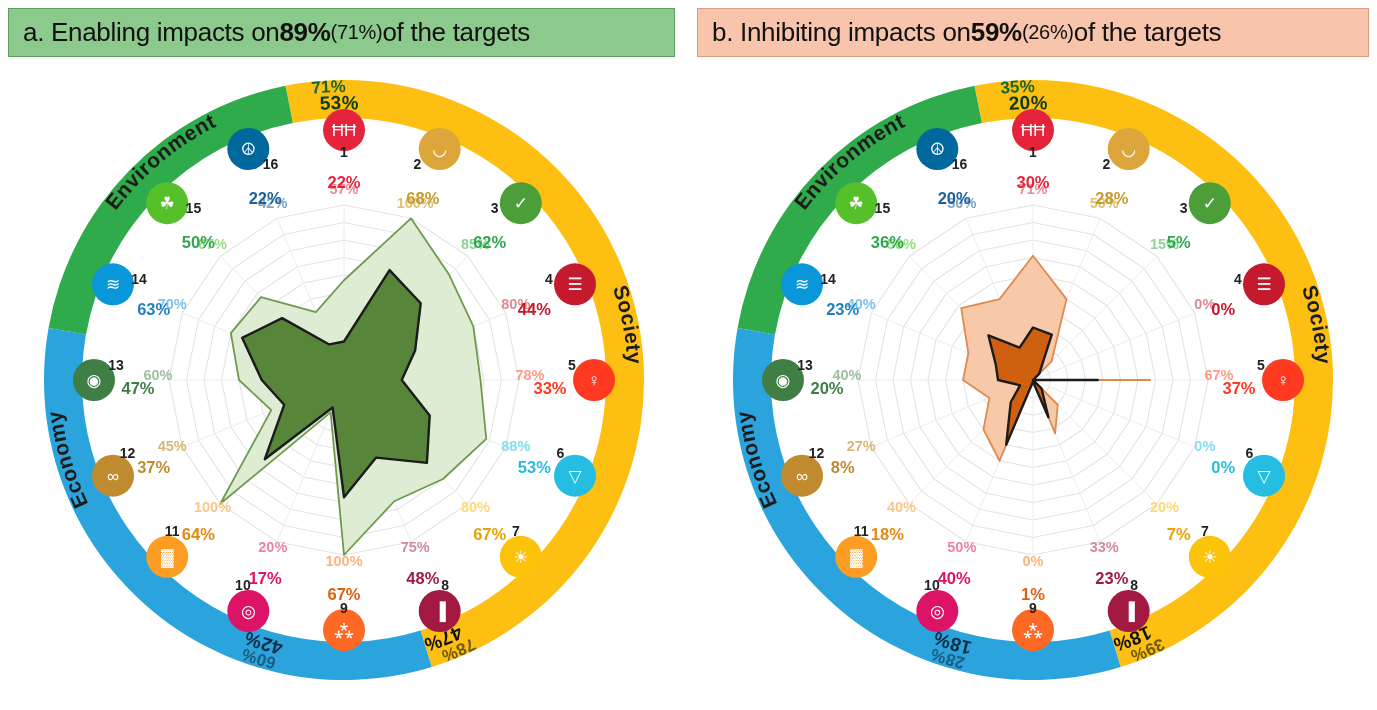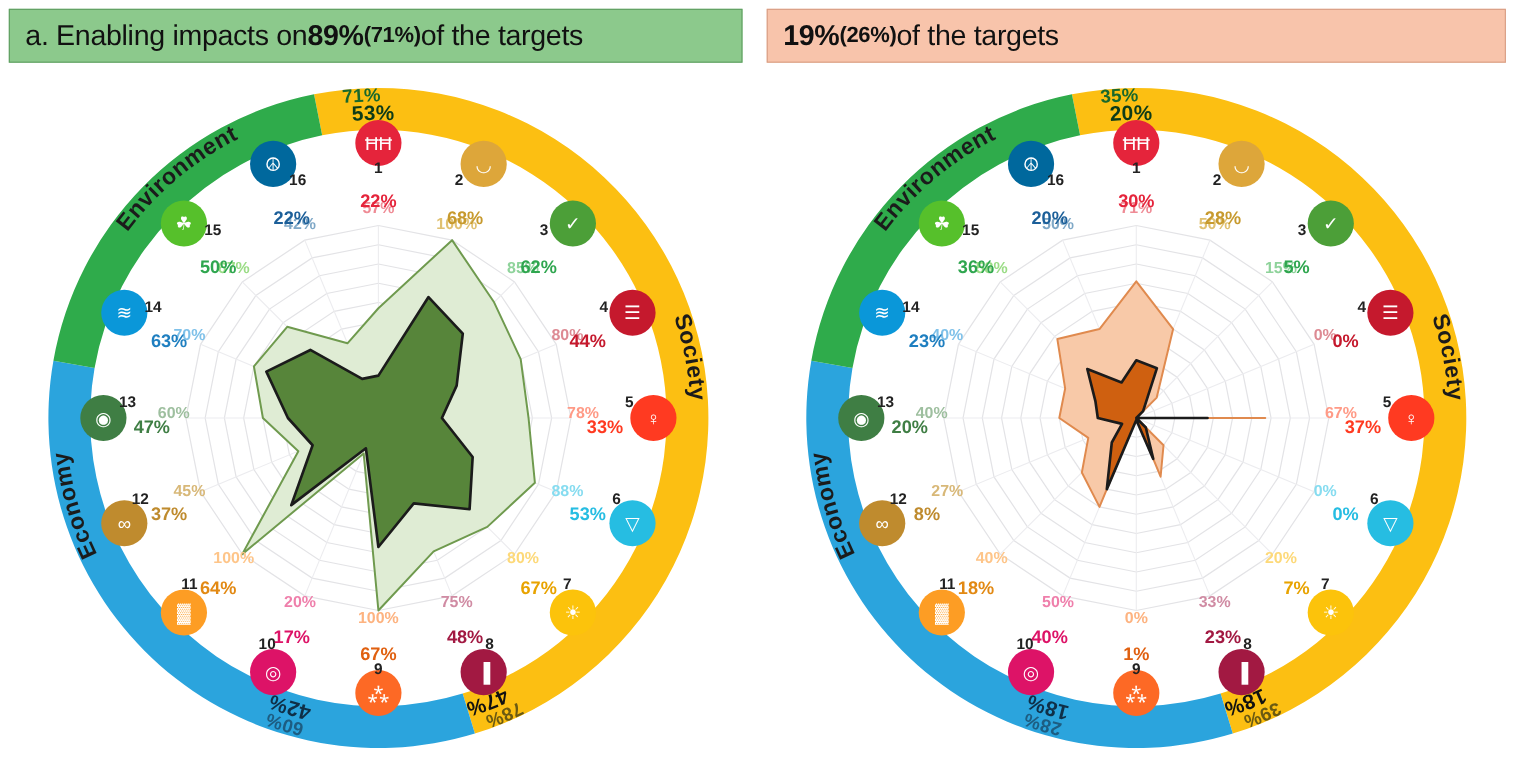--- a/index.html
+++ b/index.html
@@ -21,21 +21,21 @@
   }
   #hdr-a {
     left: 8px; width: 667px;
     background: #8cc98c; border: 1px solid #5f9e61;
   }
   #hdr-b {
     left: 697px; width: 672px;
     background: #f8c4ab; border: 1px solid #d79e84;
   }
   .hdr .b { font-weight: bold; }
-  .hdr .paren { font-size: 20px; font-weight: bold; }
+  .hdr .paren { font-size: 20px; }
 
   
   .panel { position: absolute; top: 62px; width: 688px; height: 648px; }
   #panel-a { left: 0; }
   #panel-b { left: 689px; }
   .panel svg { display: block; }
 
   
   text { font-family: "Liberation Sans", sans-serif; }
   .ring-cat { font-size: 21px; font-weight: bold; fill: #1b1b1b; letter-spacing: .5px; }
@@ -52,21 +52,22 @@
 <div id="root">
 
   <div class="hdr" id="hdr-a">
     <span>a. Enabling impacts on </span>
       <span class="b">89%</span>
       <span class="paren">(71%)</span>
       <span> of the targets</span>
   </div>
 
   <div class="hdr" id="hdr-b">
-      <span class="b">19%</span>
+    <span>b. Inhibiting impacts on </span>
+      <span class="b">59%</span>
       <span class="paren">(26%)</span>
       <span> of the targets</span>
   </div>
 
   <div class="panel" id="panel-a">
       <svg width="688" height="648" viewBox="0 0 688 648">
         <path d="M 285.4729033951616 23.76441587903082 A 300 300 0 0 1 431.71151141682105 604.8914267889106
           L 420.60138663735705 568.5518460623152 A 262 262 0 0 0 292.8863356317745 61.034256534353574 Z" fill="#fcbf12"></path>
         <path d="M 431.71151141682105 604.8914267889106 A 300 300 0 0 1 48.55767409633762 265.9055466999209
           L 85.98036871080149 272.50417745126424 A 262 262 0 0 0 420.60138663735705 568.5518460623152 Z" fill="#2ba4dd"></path>

